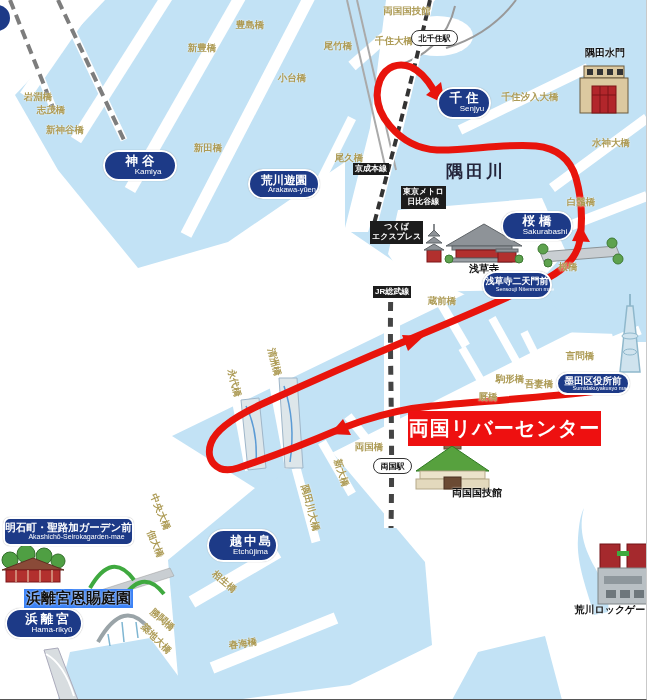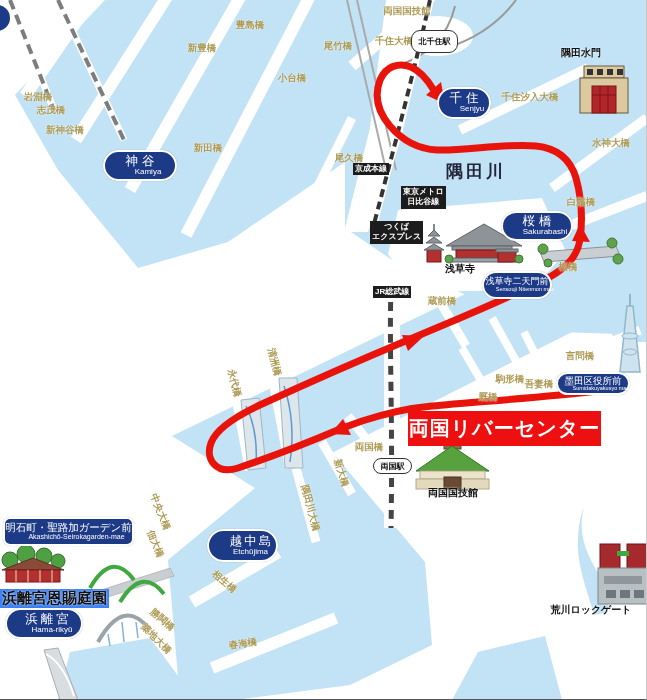--- a/index.html
+++ b/index.html
@@ -12,36 +12,36 @@
   .bridge-label{
     position:absolute;color:#ad9b55;font-weight:bold;font-size:9.5px;white-space:nowrap;
     transform:translate(-50%,-50%);z-index:6;text-shadow:0 0 2px #fff;
   }
   .station{
     position:absolute;background:#1d3a87;border:2px solid #fff;border-radius:17px;
     color:#fff;display:flex;flex-direction:column;align-items:center;justify-content:center;
     line-height:1.05;box-sizing:border-box;z-index:8;text-align:center;
     box-shadow:0 0 1px rgba(0,0,0,.35);
   }
-  .station .ja{font-size:12.5px;font-weight:normal;white-space:nowrap;}
+  .station .ja{font-size:12.5px;font-weight:bold;white-space:nowrap;}
   .station .en{font-size:8px;white-space:nowrap;margin-left:16px;}
   .sp{letter-spacing:4px;margin-left:4px;}
   .sign{
     position:absolute;background:#fff;border:1.5px solid #333;border-radius:9px;
     font-size:8px;font-weight:bold;color:#111;display:flex;align-items:center;justify-content:center;
     z-index:8;box-sizing:border-box;white-space:nowrap;
   }
   .railbox{
     position:absolute;background:#1c1c1c;color:#fff;font-size:8px;font-weight:bold;
     text-align:center;line-height:1.3;padding:1px 2px;box-sizing:border-box;z-index:7;white-space:nowrap;
   }
   .railbox span{display:block;}
   .landmark{
     position:absolute;color:#111;font-weight:bold;font-size:10px;white-space:nowrap;
-    transform:translate(-50%,-50%);z-index:7;text-shadow:0 0 2px #fff;
+    transform:translate(-50%,-50%);z-index:7;text-shadow:0 0 2px #fff;margin-left:24px;
   }
   .landmark.boxed{background:#3b82f6;padding:0 2px;transform:none;font-size:15px;}
   .river-label{
     position:absolute;transform:translate(-50%,-50%);font-size:17px;font-weight:bold;
     color:#23243a;letter-spacing:3px;z-index:7;white-space:nowrap;
   }
   .highlight-box{
     position:absolute;background:#ee1010;color:#fff;display:flex;align-items:center;justify-content:center;
     font-family:"Liberation Serif","DejaVu Serif",serif;font-weight:bold;font-size:20px;
     letter-spacing:1px;z-index:9;white-space:nowrap;
@@ -262,35 +262,39 @@
     <span>日比谷線</span>
   </div>
   <div class="railbox" style="left:370px;top:221px">
     <span>つくば</span>
     <span>エクスプレス</span>
   </div>
   <div class="railbox" style="left:373px;top:286px">
     <span>JR総武線</span>
   </div>
 
-  <div class="sign" style="left:411px;top:30px;width:47px;height:23px">
+  <div class="sign" style="left:411px;top:30px;width:47px;height:16px">
     <span>北千住駅</span>
   </div>
   <div class="sign" style="left:373px;top:458px;width:39px;height:16px">
     <span>両国駅</span>
   </div>
 
   <div class="station" style="left:437px;top:87px;width:54px;height:32px">
     <span class="ja sp">千住</span>
     <span class="en">Senjyu</span>
   </div>
   <div class="station" style="left:103px;top:150px;width:74px;height:31px">
     <span class="ja sp">神谷</span>
     <span class="en">Kamiya</span>
   </div>
+  <div class="station" style="left:248px;top:169px;width:72px;height:30px">
+    <span class="ja" style="font-size:11.5px">荒川遊園</span>
+    <span class="en" style="font-size:7.5px">Arakawa-yūen</span>
+  </div>
   <div class="station" style="left:501px;top:211px;width:72px;height:30px">
     <span class="ja sp">桜橋</span>
     <span class="en">Sakurabashi</span>
   </div>
   <div class="station" style="left:482px;top:271px;width:70px;height:28px;border-radius:14px">
     <span class="ja" style="font-size:9px">浅草寺二天門前</span>
     <span class="en" style="font-size:5.5px">Sensouji Nitenmon mae</span>
   </div>
   <div class="station" style="left:556px;top:372px;width:74px;height:23px;border-radius:12px">
     <span class="ja" style="font-size:9.5px">墨田区役所前</span>

